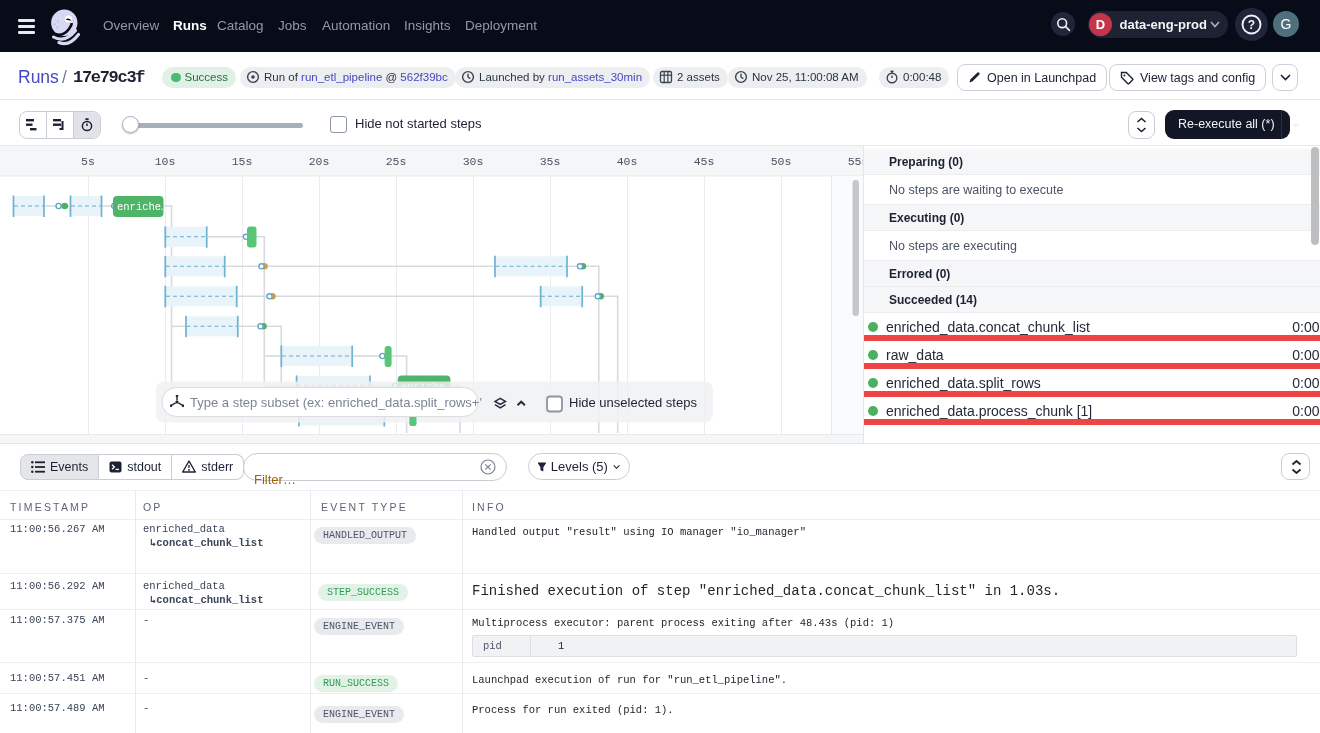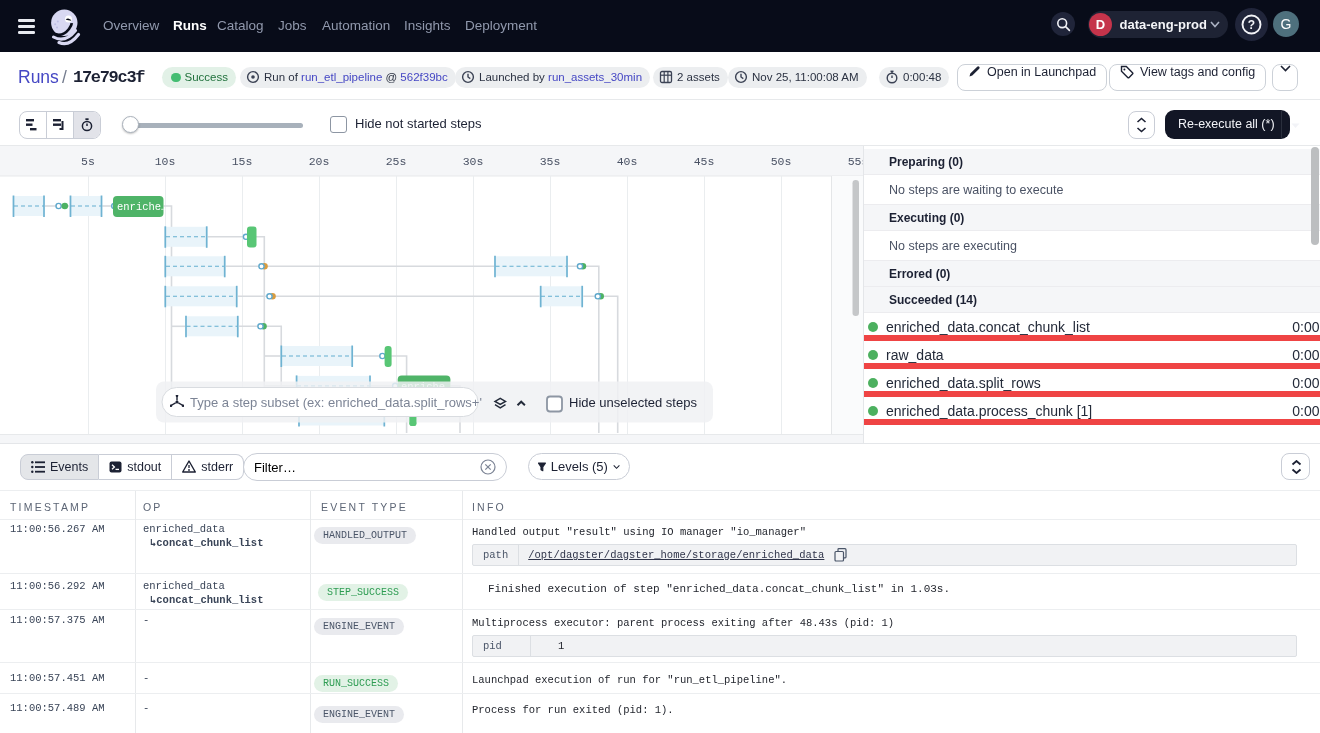--- a/index.html
+++ b/index.html
@@ -12,21 +12,21 @@
 #nav { position:absolute; left:0; top:0; width:1320px; height:52px; background:#080c19; }
 .navitem { position:absolute; top:0; height:52px; line-height:52px; color:#9199ad; font-size:13.5px; }
 .navitem.active { color:#fff; font-weight:bold; }
 
 
 #hdr { position:absolute; left:0; top:52px; width:1320px; height:48px; background:#fff; border-bottom:1px solid #e7e9eb; }
 .crumb { position:absolute; top:64px; height:27px; line-height:27px; font-size:20px; color:#1c2133; }
 .pill { position:absolute; top:66.5px; height:21.5px; border-radius:11px; background:#eceef0; font-size:11.5px; color:#2b3242; display:flex; align-items:center; padding:0 8px 0 6px; gap:4px; white-space:nowrap; }
 .pill svg { flex:0 0 auto; }
 a.lnk { color:#4547c4; text-decoration:none; }
-.btn { position:absolute; top:64px; height:27px; border:1px solid #ccd1d8; border-radius:8px; background:#fff; display:flex; align-items:flex-start; gap:6px; padding:0 10px; font-size:12.5px; color:#1c2133; }
+.btn { position:absolute; top:64px; height:27px; border:1px solid #ccd1d8; border-radius:8px; background:#fff; display:flex; align-items:center; gap:6px; padding:0 10px; font-size:12.5px; color:#1c2133; }
 
 
 #tbar { position:absolute; left:0; top:100px; width:1320px; height:46px; background:#fff; border-bottom:1px solid #e7e9eb; }
 
 
 #topsec { position:absolute; left:0; top:146px; width:1320px; height:297px; background:#fff; }
 #rpanel { position:absolute; left:863px; top:0; width:501px; height:297px; border-left:1px solid #e4e6e9; background:#fff; overflow:hidden; }
 .shead { position:relative; height:26px; background:#f5f6f8; border-bottom:1px solid #ececef; font-size:12px; font-weight:bold; color:#1c2133; line-height:26px; padding-left:25px; }
 .shead .tri { position:absolute; right:25px; top:10.5px; width:0; height:0; border-left:5px solid transparent; border-right:5px solid transparent; border-top:6px solid #2b3242; }
 .srow { position:relative; height:30px; border-bottom:1px solid #ececef; font-size:12.5px; color:#4a5264; line-height:30px; padding-left:25px; }
@@ -437,21 +437,21 @@
       <svg width="14" height="13" viewBox="0 0 14 13">
           <path d="M7 1 L13.3 12 H0.7 Z" stroke="#1c2133" stroke-width="1.4" fill="none" stroke-linejoin="round"></path>
           <line x1="7" y1="5" x2="7" y2="8" stroke="#1c2133" stroke-width="1.3"></line>
           <circle cx="7" cy="10" r="0.9" fill="#1c2133"></circle>
         </svg>
       stderr
     </div>
   </div>
 
   <div class="abs" style="left:243px; top:453px; width:264px; height:28px; border:1px solid #c9cdd6; border-radius:14px; background:#fff;">
-    <span class="abs" style="left:10px; top:1px; line-height:26px; font-size:13px; color:#000000;">Filter…</span>
+    <span class="abs" style="left:10px; top:13px; line-height:26px; font-size:13px; color:#a16207;">Filter…</span>
     <svg class="abs" style="right:10px; top:5px;" width="16" height="16" viewBox="0 0 16 16">
         <circle cx="8" cy="8" r="7" stroke="#7c8495" stroke-width="1.2" fill="none"></circle>
         <line x1="5.3" y1="5.3" x2="10.7" y2="10.7" stroke="#7c8495" stroke-width="1.2"></line>
         <line x1="10.7" y1="5.3" x2="5.3" y2="10.7" stroke="#7c8495" stroke-width="1.2"></line>
       </svg>
   </div>
 
   <div class="abs" style="left:528px; top:453px; width:102px; height:27px; border:1px solid #c9cdd6; border-radius:13.5px; background:#fff; display:flex; align-items:center; gap:5px; padding:0 9px; font-size:13px; color:#1c2133; white-space:nowrap;">
     <svg width="11" height="12" viewBox="0 0 11 12">
         <path d="M0.5 0.5 H10.5 L6.8 5.8 V11.3 L4.2 9.8 V5.8 Z" stroke="#1c2133" stroke-width="1.5" fill="#1c2133" stroke-linejoin="round"></path>
@@ -477,36 +477,27 @@
   <div class="rowline" style="top:519px;"></div>
   <div class="colline" style="left:135px;"></div>
   <div class="colline" style="left:310px;"></div>
   <div class="colline" style="left:462px;"></div>
 
   <div class="abs mono" style="left:10px; top:523px; font-size:10.5px; color:#394457;">11:00:56.267 AM</div>
   <div class="abs mono" style="left:143px; top:523px; font-size:10.5px; color:#394457;">enriched_data</div>
   <div class="abs mono" style="left:150px; top:536px; font-size:10.5px; color:#394457; font-weight:bold;">↳concat_chunk_list</div>
   <div class="abs" style="left:314px; top:524px;"><span class="evpill">HANDLED_OUTPUT</span></div>
   <div class="abs mono" style="left:472px; top:526px; font-size:10.5px; color:#23262e;">Handled output "result" using IO manager "io_manager"</div>
-  <div class="chip" style="top:544px;">
-    <span style="padding:0 10px; color:#4a5568;">path</span>
-    <span style="border-left:1px solid #dcdfe3; height:22px;"></span>
-    <span style="padding-left:9px; text-decoration:underline; color:#30354a;">/opt/dagster/dagster_home/storage/enriched_data</span>
-    <svg style="margin-left:10px;" width="13" height="14" viewBox="0 0 13 14">
-        <rect x="1" y="3.5" width="8.5" height="9.5" rx="1" stroke="#4a5568" stroke-width="1.2" fill="none"></rect>
-        <path d="M4 3.5 V1.5 a0.8 0.8 0 0 1 0.8 -0.8 H11 a1 1 0 0 1 1 1 V9 a0.8 0.8 0 0 1 -0.8 0.8 H9.5" stroke="#4a5568" stroke-width="1.2" fill="none"></path>
-      </svg>
-  </div>
   <div class="rowline" style="top:573px;"></div>
 
   <div class="abs mono" style="left:10px; top:580px; font-size:10.5px; color:#394457;">11:00:56.292 AM</div>
   <div class="abs mono" style="left:143px; top:580px; font-size:10.5px; color:#394457;">enriched_data</div>
   <div class="abs mono" style="left:150px; top:593px; font-size:10.5px; color:#394457; font-weight:bold;">↳concat_chunk_list</div>
   <div class="abs" style="left:318px; top:581px;"><span class="evpill green">STEP_SUCCESS</span></div>
-  <div class="abs mono" style="left:472px; top:583px; font-size:11px; color:#23262e;margin-left:16px;">Finished execution of step "enriched_data.concat_chunk_list" in 1.03s.</div>
+  <div class="abs mono" style="left:472px; top:583px; font-size:14px; color:#23262e;">Finished execution of step "enriched_data.concat_chunk_list" in 1.03s.</div>
   <div class="rowline" style="top:609px;"></div>
 
   <div class="abs mono" style="left:10px; top:614px; font-size:10.5px; color:#394457;">11:00:57.375 AM</div>
   <div class="abs mono" style="left:143px; top:614px; font-size:10.5px; color:#394457;">-</div>
   <div class="abs" style="left:314px; top:615px;"><span class="evpill">ENGINE_EVENT</span></div>
   <div class="abs mono" style="left:472px; top:617px; font-size:10.5px; color:#23262e;">Multiprocess executor: parent process exiting after 48.43s (pid: 1)</div>
   <div class="chip" style="top:635px;gap:18px;">
     <span style="padding:0 10px; color:#4a5568;">pid</span>
     <span style="border-left:1px solid #dcdfe3; height:22px;"></span>
     <span style="padding-left:9px; color:#23262e;">1</span>

